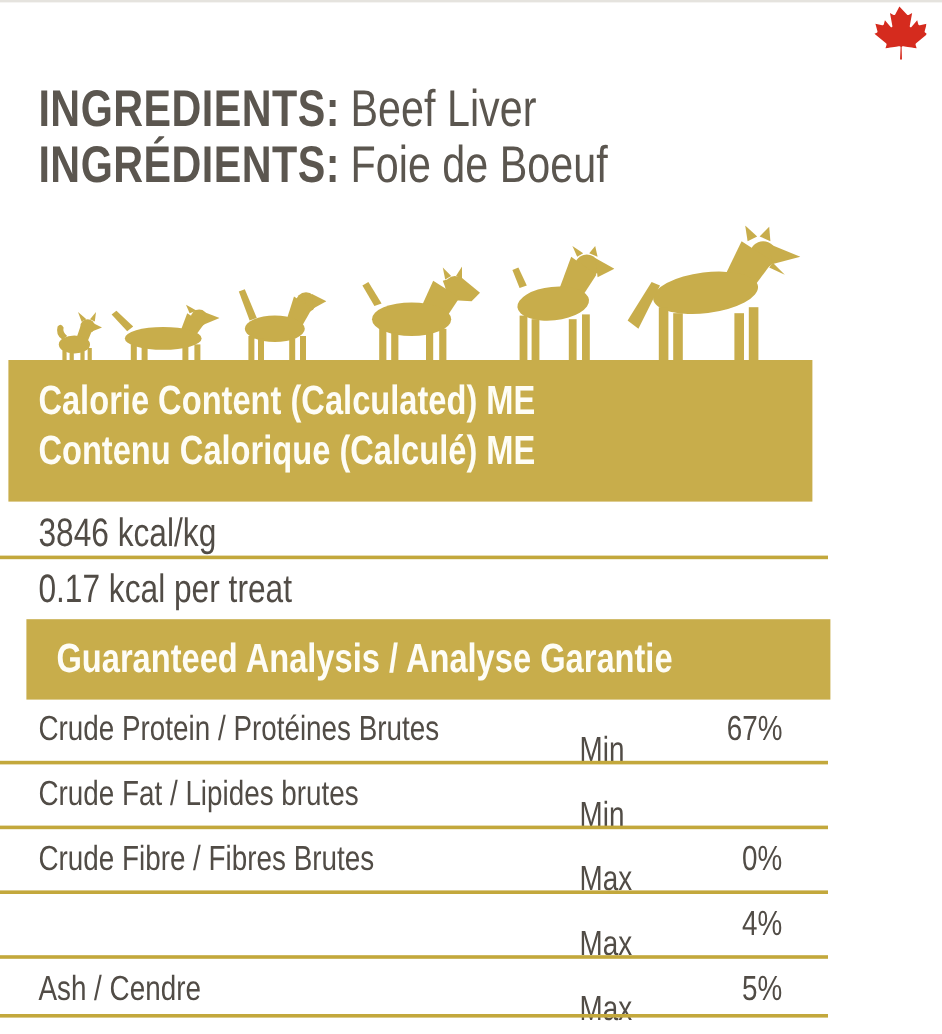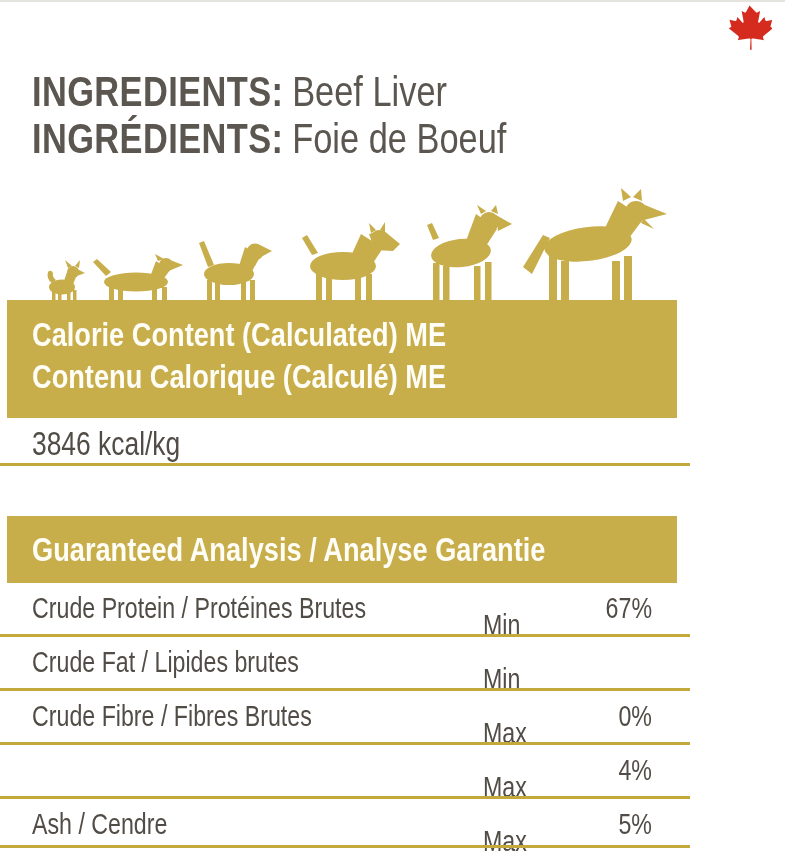--- a/index.html
+++ b/index.html
@@ -26,21 +26,21 @@
   .dog { position:absolute; }
   .dog svg { display:block; }
 
   .band {
     position:absolute; left:7px; width:670px; background:#c8ad4b;
     color:#fefdf6;
   }
   .band-cal { top:300px; height:118px; }
   .bline1 { top:315px; }
   .bline2 { top:357px; }
-  .band-ga { top:516px; height:67px; }
+  .band-ga { top:516px; height:67px;margin-left:15px; }
   .band-ga .bline { position:absolute; left:25px; top:0; font-size:34px; font-weight:bold; line-height:67px; }
 
   .kcal { position:absolute; left:32px; font-size:33px; line-height:38px; color:#514c46; }
   .kcal-kg { top:425px; }
   .kcal-treat { top:472px; }
 
   .rule { position:absolute; left:0; width:690px; height:3px; background:#c3a83c; }
 
   .g-row { position:absolute; left:0; width:690px; height:51px; font-size:29px; color:#514c46; }
   .g-row .row-label { position:absolute; left:32px; top:0; line-height:51px; }
@@ -170,20 +170,23 @@
     <span class="cond">Calorie Content (Calculated) ME</span>
   </div>
   <div class="bline bline2" style="position:absolute; left:32px; color:#fefdf6; font-size:34px; font-weight:bold;">
     <span class="cond">Contenu Calorique (Calculé) ME</span>
   </div>
 
   <div class="kcal kcal-kg">
     <span class="cond">3846 kcal/kg</span>
   </div>
   <div class="rule" style="top:463px;"></div>
+  <div class="kcal kcal-treat">
+    <span class="cond">0.17 kcal per treat</span>
+  </div>
 
   <div class="band band-ga">
     <div class="bline">
       <span class="cond">Guaranteed Analysis / Analyse Garantie</span>
     </div>
   </div>
 
   <div class="g-row" style="top:583px;">
     <span class="row-label"><span class="cond">Crude Protein / Protéines Brutes</span></span>
     <span class="row-basis"><span class="cond">Min</span></span>

